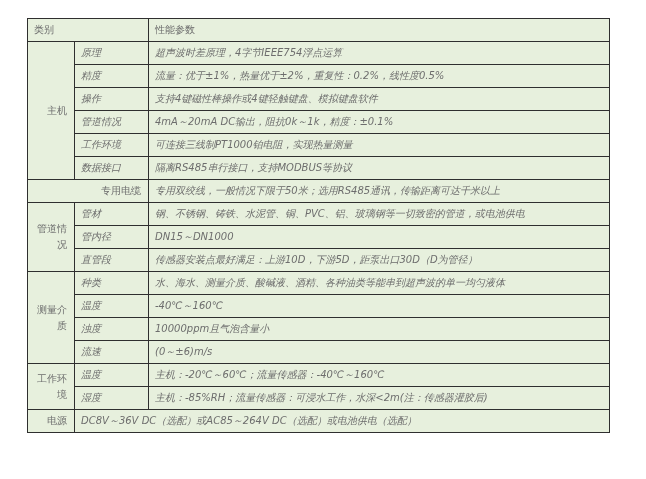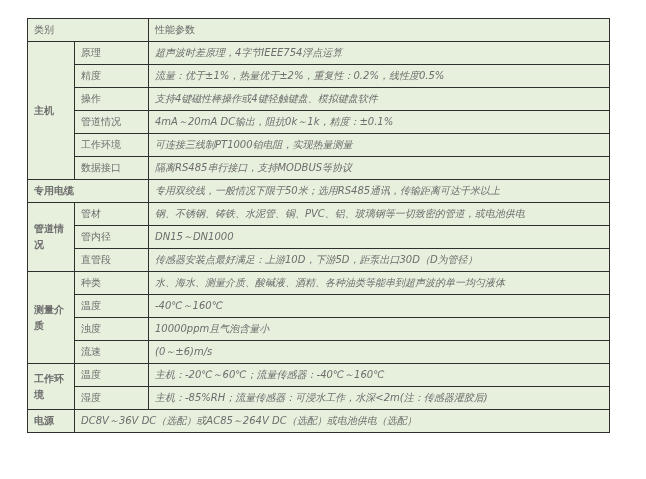--- a/index.html
+++ b/index.html
@@ -30,22 +30,22 @@
     border: 1px solid var(--border, #2f2f2f);
     color: var(--text, #6d6d6d);
     font-size: 10px;
     line-height: 16px;
     padding: 3px 7px 3px 6px;
     vertical-align: middle;
     word-break: break-all;
     overflow: hidden;
   }
   td.hdr   { vertical-align: middle; }
-  td.group { text-align: left; vertical-align: middle; font-weight: bold; }
-  td.sub   { vertical-align: top; }
+  td.group { text-align: right; vertical-align: middle; }
+  td.sub   { vertical-align: top; font-style: italic; }
   td.val   { vertical-align: middle; font-style: italic; }
   col.c1 { width: 47px; }
   col.c2 { width: 74px; }
   col.c3 { width: 461px; }
 </style>
 </head>
 <body>
 
 <div class="page">
   <table class="spec">

